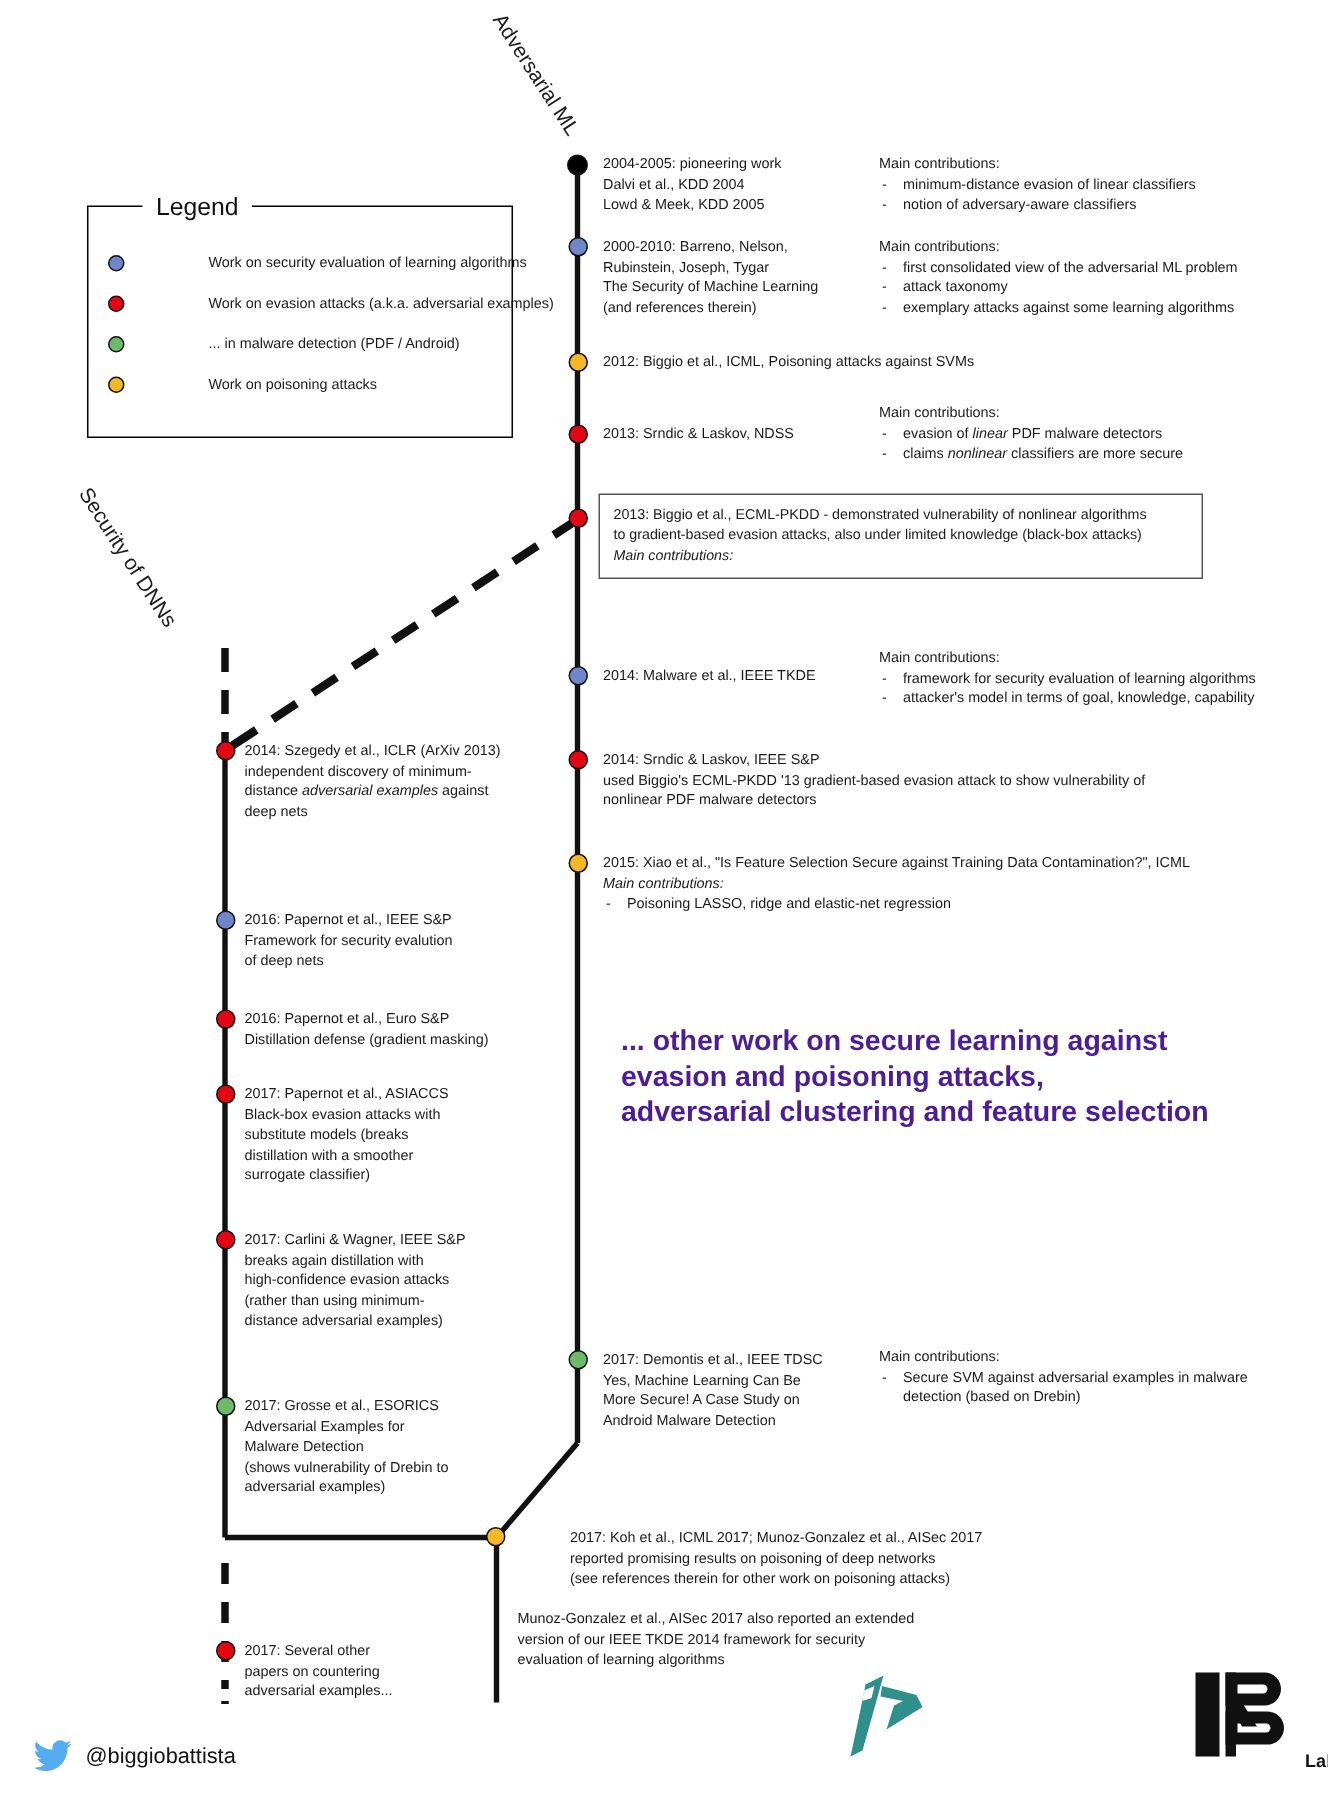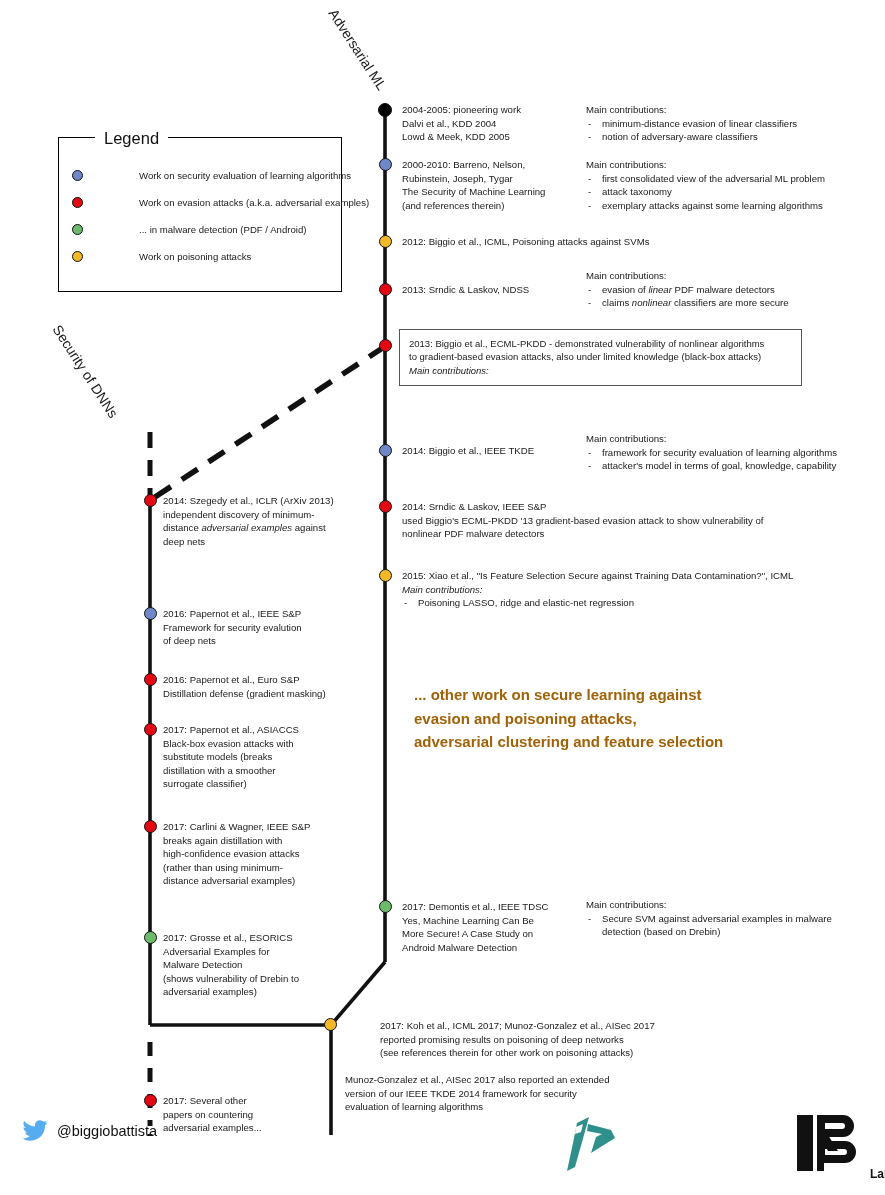--- a/index.html
+++ b/index.html
@@ -56,25 +56,25 @@
 
   
   .rot{
     position:absolute;font-size:14px;color:#1a1a1a;white-space:nowrap;
     transform-origin:0 0;
   }
 
   
   .otherwork{
     position:absolute;left:414px;top:683px;width:400px;
-    font-size:15px;line-height:23.5px;font-weight:bold;color:#a16207;
-  }
-
-  
-  .twitter{position:absolute;left:22px;top:1120px;display:flex;align-items:center;}
+    font-size:19px;line-height:23.5px;font-weight:bold;color:#4c1d95;
+  }
+
+  
+  .twitter{position:absolute;left:22px;top:1160px;display:flex;align-items:center;}
   .twitter .handle{font-size:14.5px;color:#111;margin-left:9px;}
   .logo-p1{position:absolute;left:565px;top:1113px;display:flex;align-items:center;}
   .p1-text{margin-left:12px;}
   .p1-name{font-size:21px;font-style:italic;color:#2b2b2b;letter-spacing:.3px;}
   .p1-name b{font-weight:bold;}
   .p1-tag{font-size:9.5px;font-style:italic;color:#2f8f8a;text-align:center;margin-top:2px;}
   .logo-pra{position:absolute;left:795px;top:1113px;}
   .pra-lab{position:absolute;left:870px;top:1167px;font-size:12px;font-weight:bold;color:#111;}
 </style>
 </head>
@@ -166,21 +166,21 @@
   </div>
 
   <div class="box2013">
     <div>2013: Biggio et al., ECML-PKDD - demonstrated vulnerability of nonlinear algorithms</div>
     <div>to gradient-based evasion attacks, also under limited knowledge (black-box attacks)</div>
     <div class="it">Main contributions:</div>
   </div>
   <div class="node" style="left:379px;top:339px;background:#e30613"></div>
 
   <div class="node" style="left:379px;top:444px;background:#6f86c9"></div>
-  <div class="entry" style="left:402px;top:444px;width:180px;white-space:pre-line;">2014: Biggio et al., IEEE TKDE</div>
+  <div class="entry" style="left:402px;top:444px;width:180px;white-space:pre-line;">2014: Malware et al., IEEE TKDE</div>
   <div class="contrib" style="left:586px;top:432px;width:300px;">
     <span class="hd">Main contributions:</span>
     <ul>
       <li>framework for security evaluation of learning algorithms</li>
       <li>attacker's model in terms of goal, knowledge, capability</li>
     </ul>
   </div>
 
   <div class="node" style="left:379px;top:500px;background:#e30613"></div>
   <div class="entry" style="left:402px;top:500px;width:440px;white-space:pre-line;">2014: Srndic &amp; Laskov, IEEE S&amp;P

